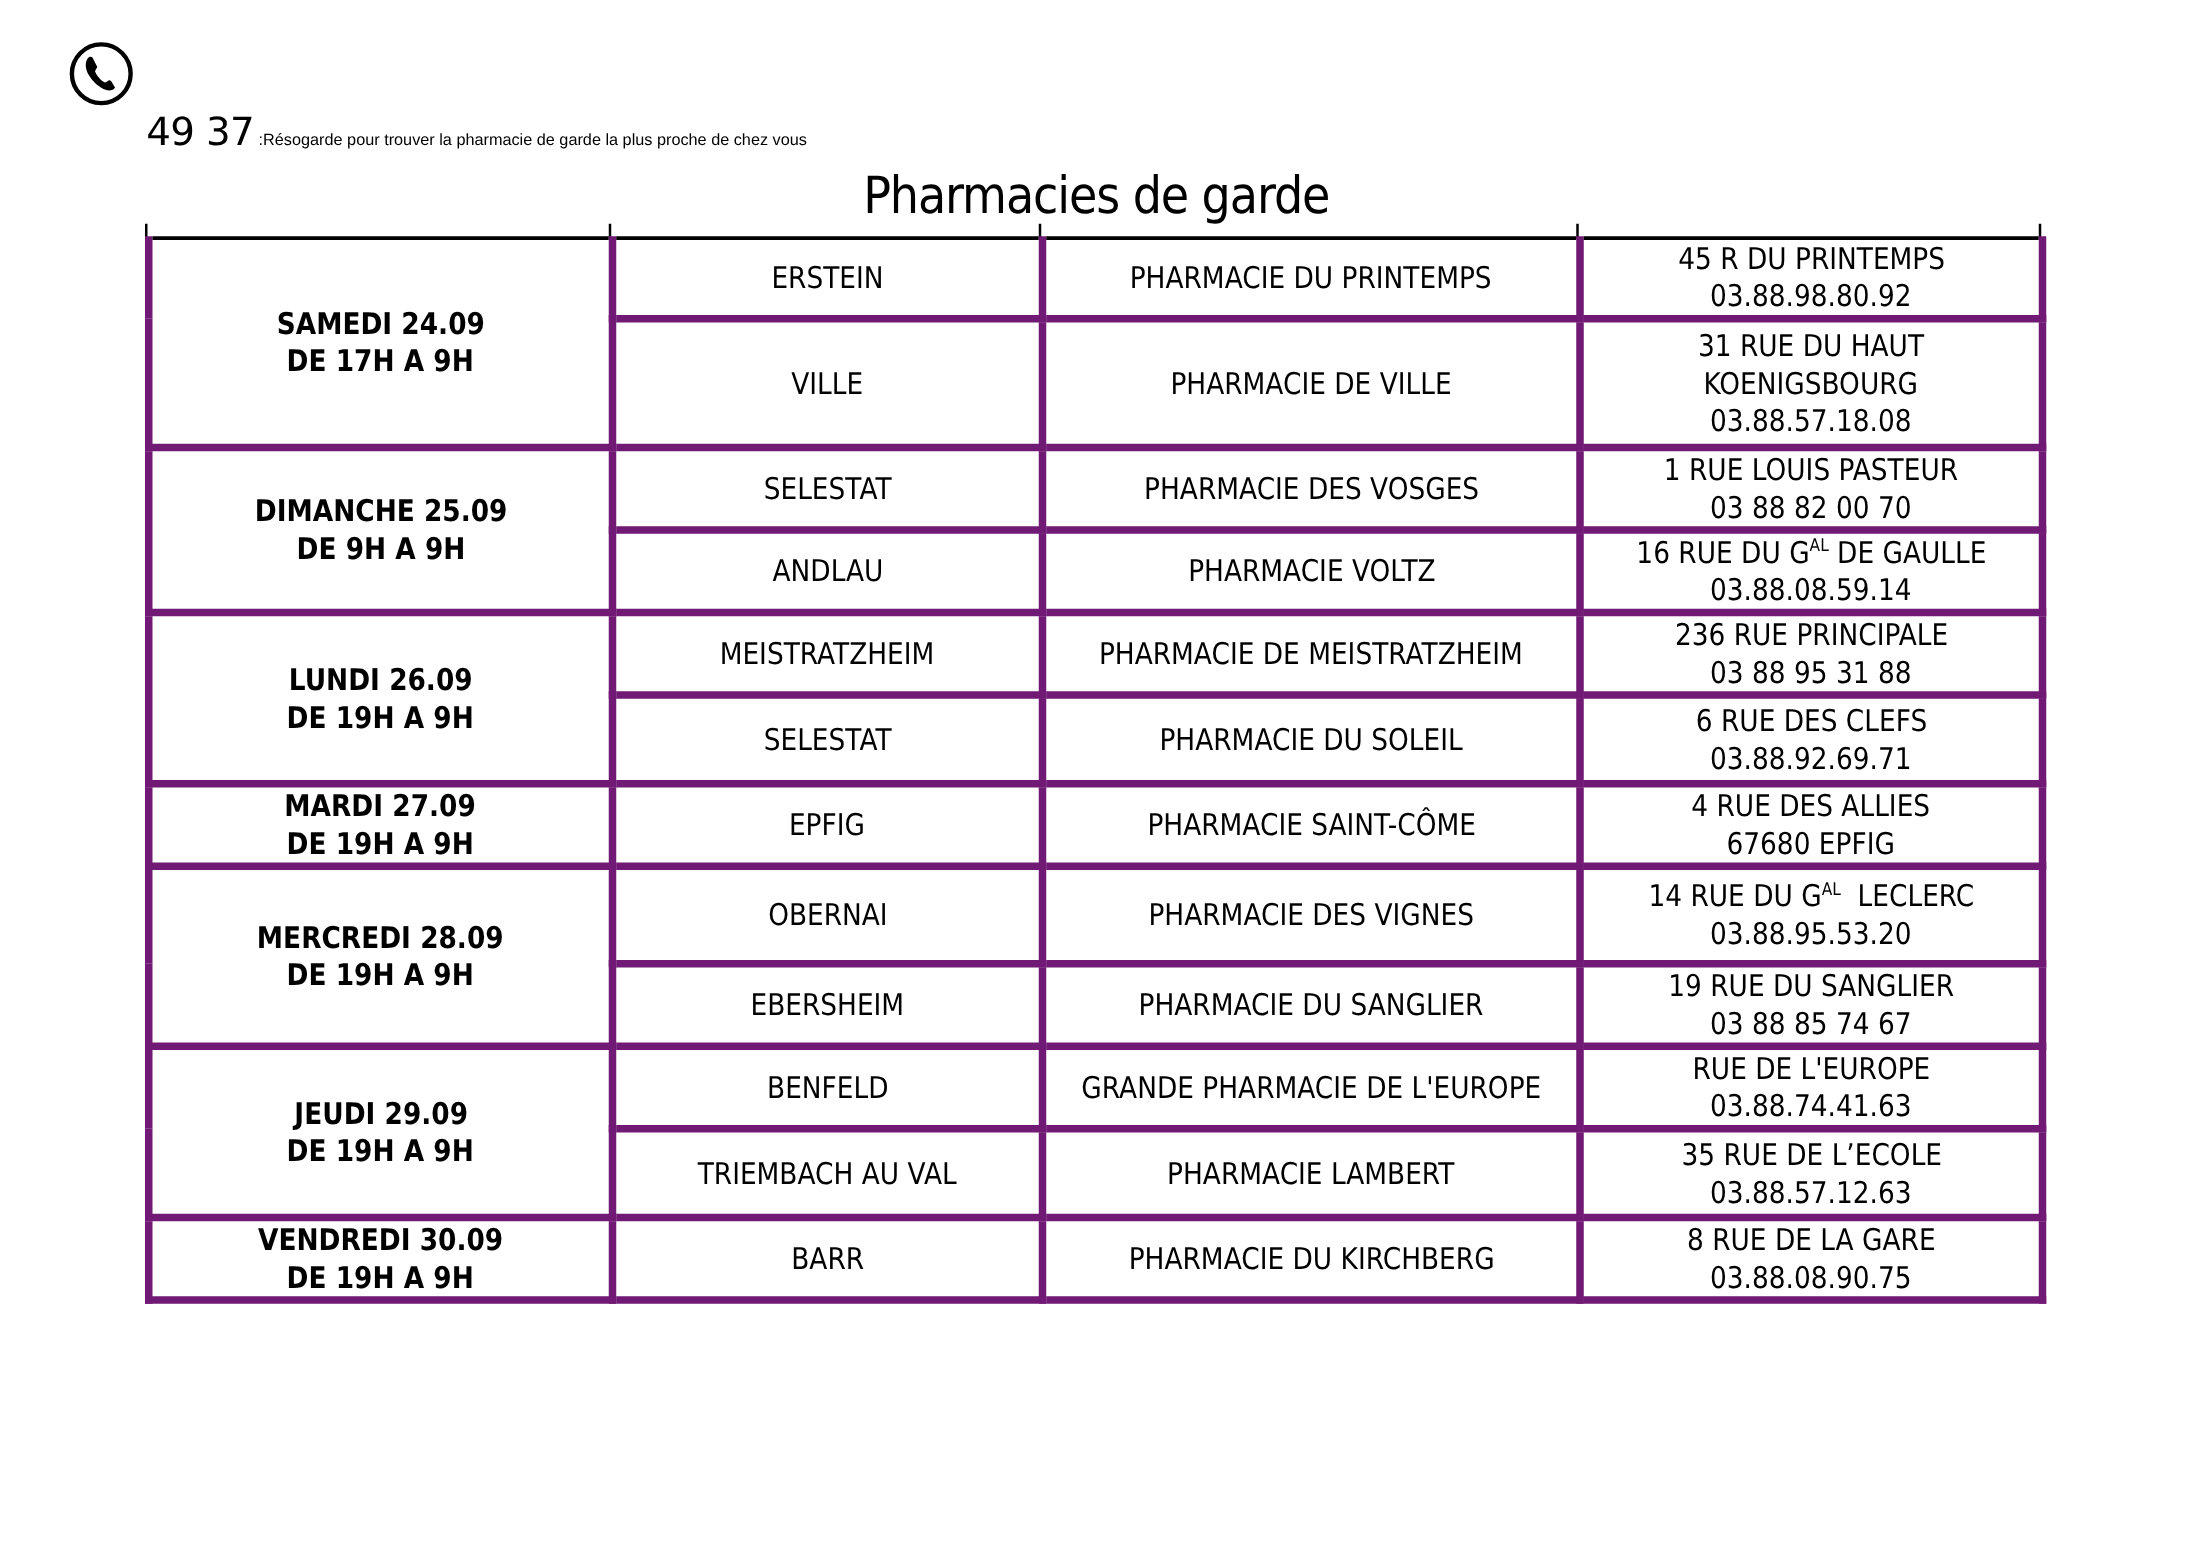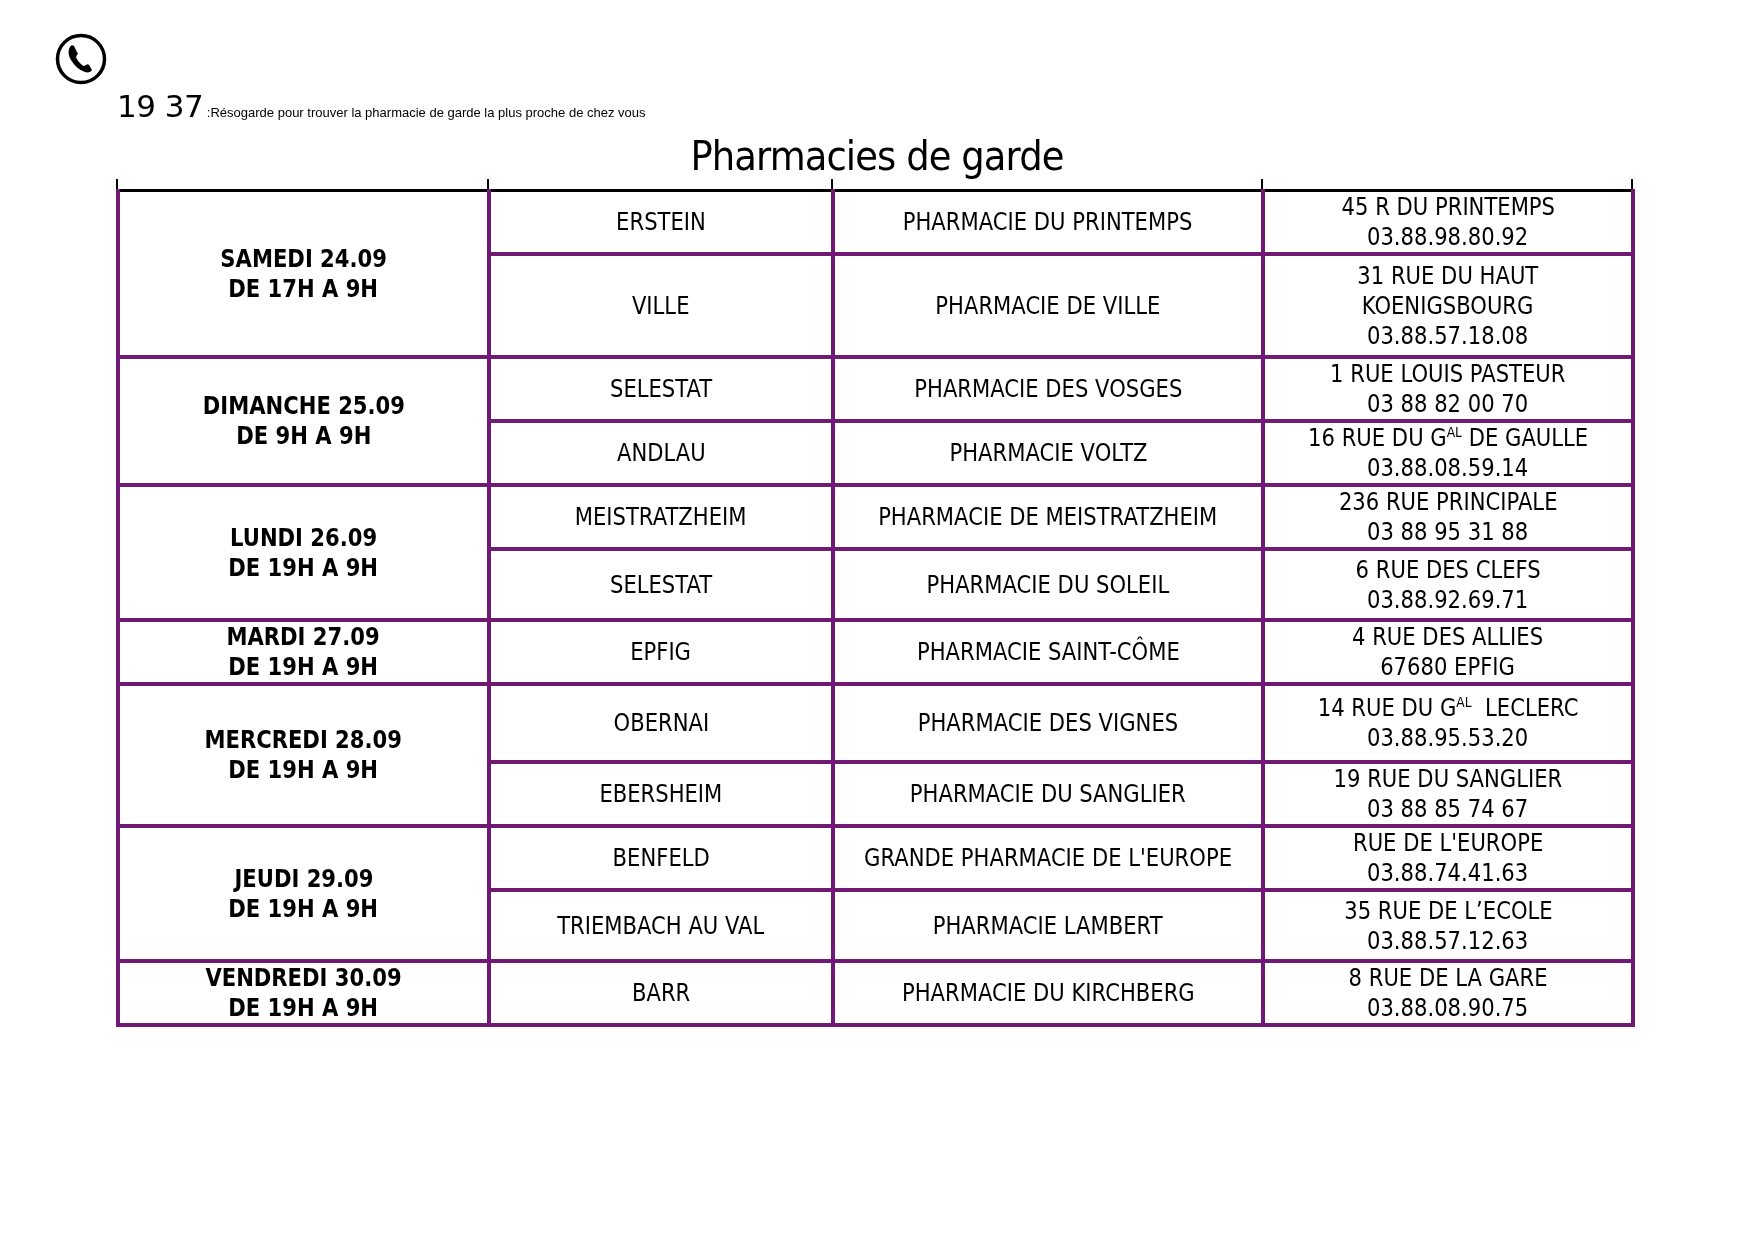--- a/index.html
+++ b/index.html
@@ -4,36 +4,36 @@
 <style>
   html, body { margin:0; padding:0; background:#ffffff; }
   body { width:1754px; height:1240px; position:relative; overflow:hidden; color:#000; font-family:"DejaVu Sans", sans-serif; }
   .phone { position:absolute; left:55px; top:33px; width:52px; height:52px; }
   .hotline { position:absolute; left:117px; top:88px; white-space:nowrap; }
   .hotline .num { font-size:31px; font-family:"DejaVu Sans", sans-serif; letter-spacing:-0.5px; }
   .hotline .desc { font-size:13px; font-family:"Liberation Sans", sans-serif; }
   .title { position:absolute; left:0; width:1754px; top:132px; text-align:center; font-size:41px; font-family:"DejaVu Sans", sans-serif; letter-spacing:-1px; transform:scaleX(0.9); }
   .ticks { position:absolute; top:179px; height:12px; width:2px; background:#000; }
   table.sched { position:absolute; left:116px; top:189px; border-collapse:collapse; table-layout:fixed; }
-  table.sched td { border:4px solid #701a75; text-align:center; vertical-align:middle; padding:0; font-size:24px; line-height:30px; font-family:"DejaVu Sans", sans-serif; }
+  table.sched td { border:6px solid #701a75; text-align:center; vertical-align:middle; padding:0; font-size:24px; line-height:30px; font-family:"DejaVu Sans", sans-serif; }
   table.sched td.day { font-weight:bold; font-size:24px; line-height:30px; }
   table.sched tr.first td { border-top:3px solid #000; }
   table.sched td .cond { display:inline-block; transform:scaleX(0.88); transform-origin:center; white-space:nowrap; }
   sup.al { font-size:14px; vertical-align:9px; line-height:0; }
 </style>
 </head>
 <body>
 
 <svg class="phone" viewBox="0 0 52 52">
   <circle cx="26" cy="26" r="23.5" fill="none" stroke="#000" stroke-width="3.5"></circle>
   <path d="M15 14 C13 17 13 22 16 27 C19 32 24 37 30 39 C33 40 36 39 37 37 L34 32 C33 31 32 31 31 32 L29 33 C26 32 22 27 21 24 L22 22 C23 21 23 20 22 19 L19 13 C18 12 16 12 15 14 Z" fill="#000"></path>
 </svg>
 
 <div class="hotline">
-  <span class="num">19 37</span><span class="desc"> :Résogarde pour trouver la pharmacie de garde la plus proche de chez vous</span>
+  <span class="num">49 37</span><span class="desc"> :Résogarde pour trouver la pharmacie de garde la plus proche de chez vous</span>
 </div>
 
 <div class="title">Pharmacies de garde</div>
 
 <div class="ticks" style="left:116px"></div>
 <div class="ticks" style="left:487px"></div>
 <div class="ticks" style="left:831px"></div>
 <div class="ticks" style="left:1261px"></div>
 <div class="ticks" style="left:1631px"></div>
 

